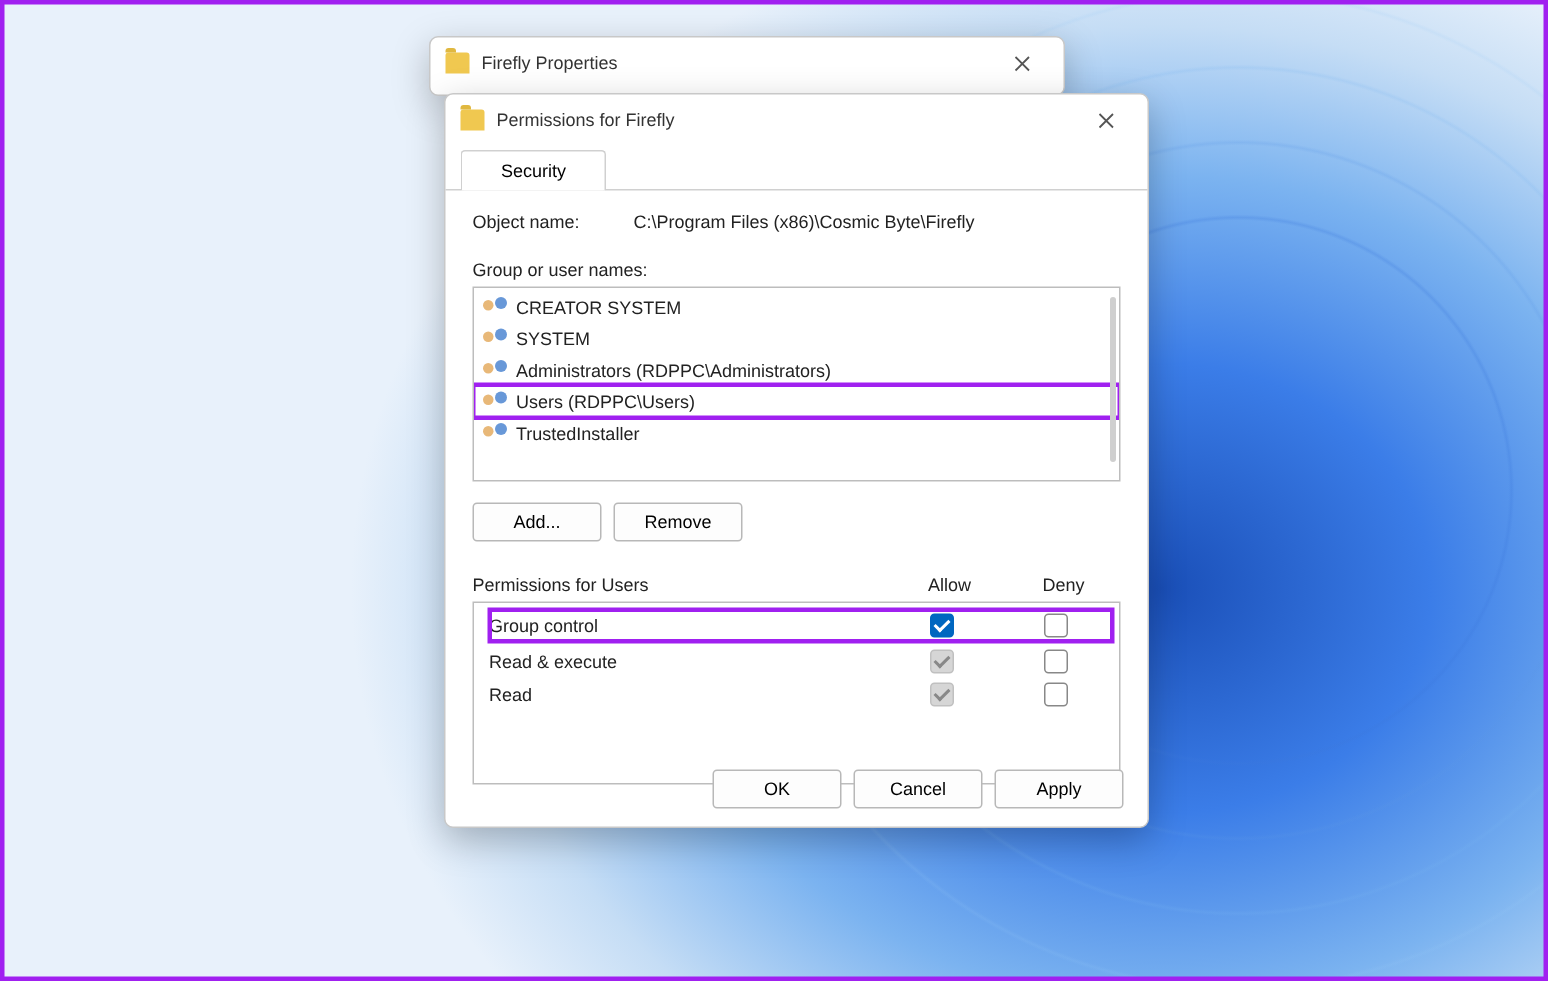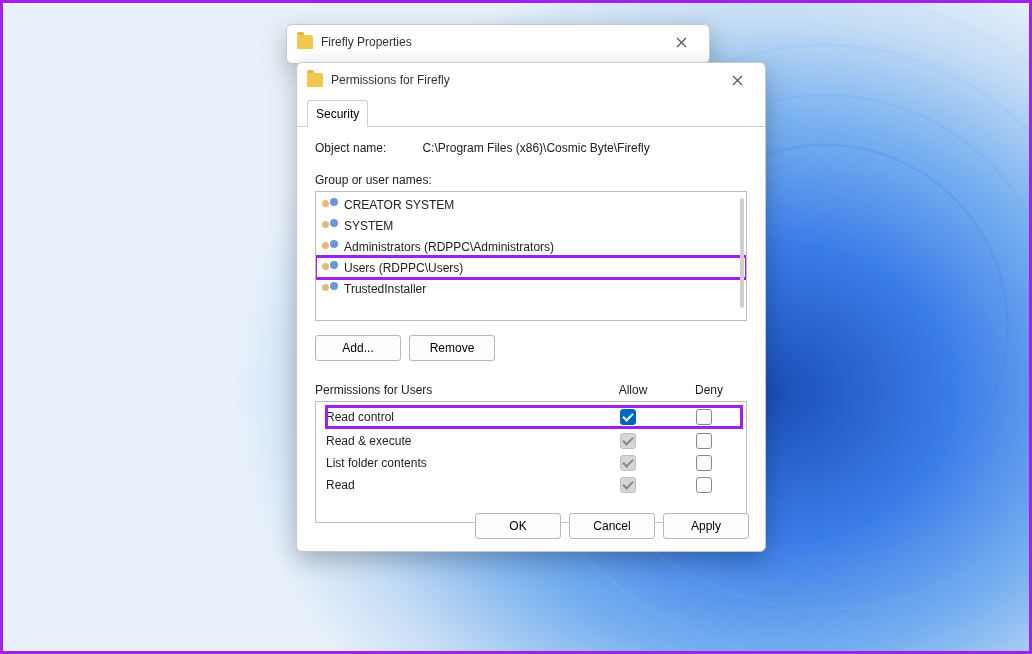--- a/index.html
+++ b/index.html
@@ -27,21 +27,21 @@
 .win-props { top: 24px; left: 286px; width: 424px; height: 40px; }
 .win-perms { top: 62px; left: 296px; width: 470px; height: 490px; z-index: 10; }
 
 .titlebar { display: flex; align-items: center; height: 34px; padding: 0 10px; }
 .titlebar .folder-ico { width: 16px; height: 14px; background: #f0c850; border-radius: 2px 2px 0 0; margin-right: 8px; position: relative; }
 .titlebar .folder-ico::before { content: ""; position: absolute; top: -3px; left: 0; width: 7px; height: 3px; background: #e0b840; border-radius: 2px 2px 0 0; }
 .titlebar .title-text { font-size: 12px; color: #333; flex: 1; }
 .titlebar .close-btn { width: 36px; height: 28px; display: flex; align-items: center; justify-content: center; color: #555; border-radius: 4px; cursor: pointer; }
 
 .tab-strip { display: flex; padding: 0 10px; border-bottom: 1px solid #d0d0d0; margin-top: 2px; }
-.tab { padding: 6px 8px; font-size: 12px; border: 1px solid #d0d0d0; border-bottom: none; background: #fff; border-radius: 3px 3px 0 0; position: relative; top: 1px; }
+.tab { padding: 6px 26px; font-size: 12px; border: 1px solid #d0d0d0; border-bottom: none; background: #fff; border-radius: 3px 3px 0 0; position: relative; top: 1px; }
 
 .content { padding: 14px 18px; font-size: 12px; color: #222; }
 
 .obj-row { display: flex; gap: 36px; margin-bottom: 18px; }
 .obj-row .lbl { }
 .obj-row .val { }
 
 .group-label { margin-bottom: 4px; }
 .listbox {
   border: 1px solid #bdbdbd; height: 130px; overflow-y: auto; overflow-x: auto;
@@ -146,39 +146,30 @@
     </div>
 
     <div class="perm-header">
       <span class="ph-name">Permissions for Users</span>
       <span class="ph-col">Allow</span>
       <span class="ph-col">Deny</span>
     </div>
 
     <div class="perm-list" id="perm-list">
         <div class="perm-row highlight">
-          <span class="pr-name">Read control</span>
+          <span class="pr-name">Group control</span>
           <span class="pr-col">
             <span class="chk checked"></span>
           </span>
           <span class="pr-col">
             <span class="chk "></span>
           </span>
         </div>
         <div class="perm-row">
           <span class="pr-name">Read &amp; execute</span>
-          <span class="pr-col">
-            <span class="chk disabled-checked"></span>
-          </span>
-          <span class="pr-col">
-            <span class="chk "></span>
-          </span>
-        </div>
-        <div class="perm-row">
-          <span class="pr-name">List folder contents</span>
           <span class="pr-col">
             <span class="chk disabled-checked"></span>
           </span>
           <span class="pr-col">
             <span class="chk "></span>
           </span>
         </div>
         <div class="perm-row">
           <span class="pr-name">Read</span>
           <span class="pr-col">

